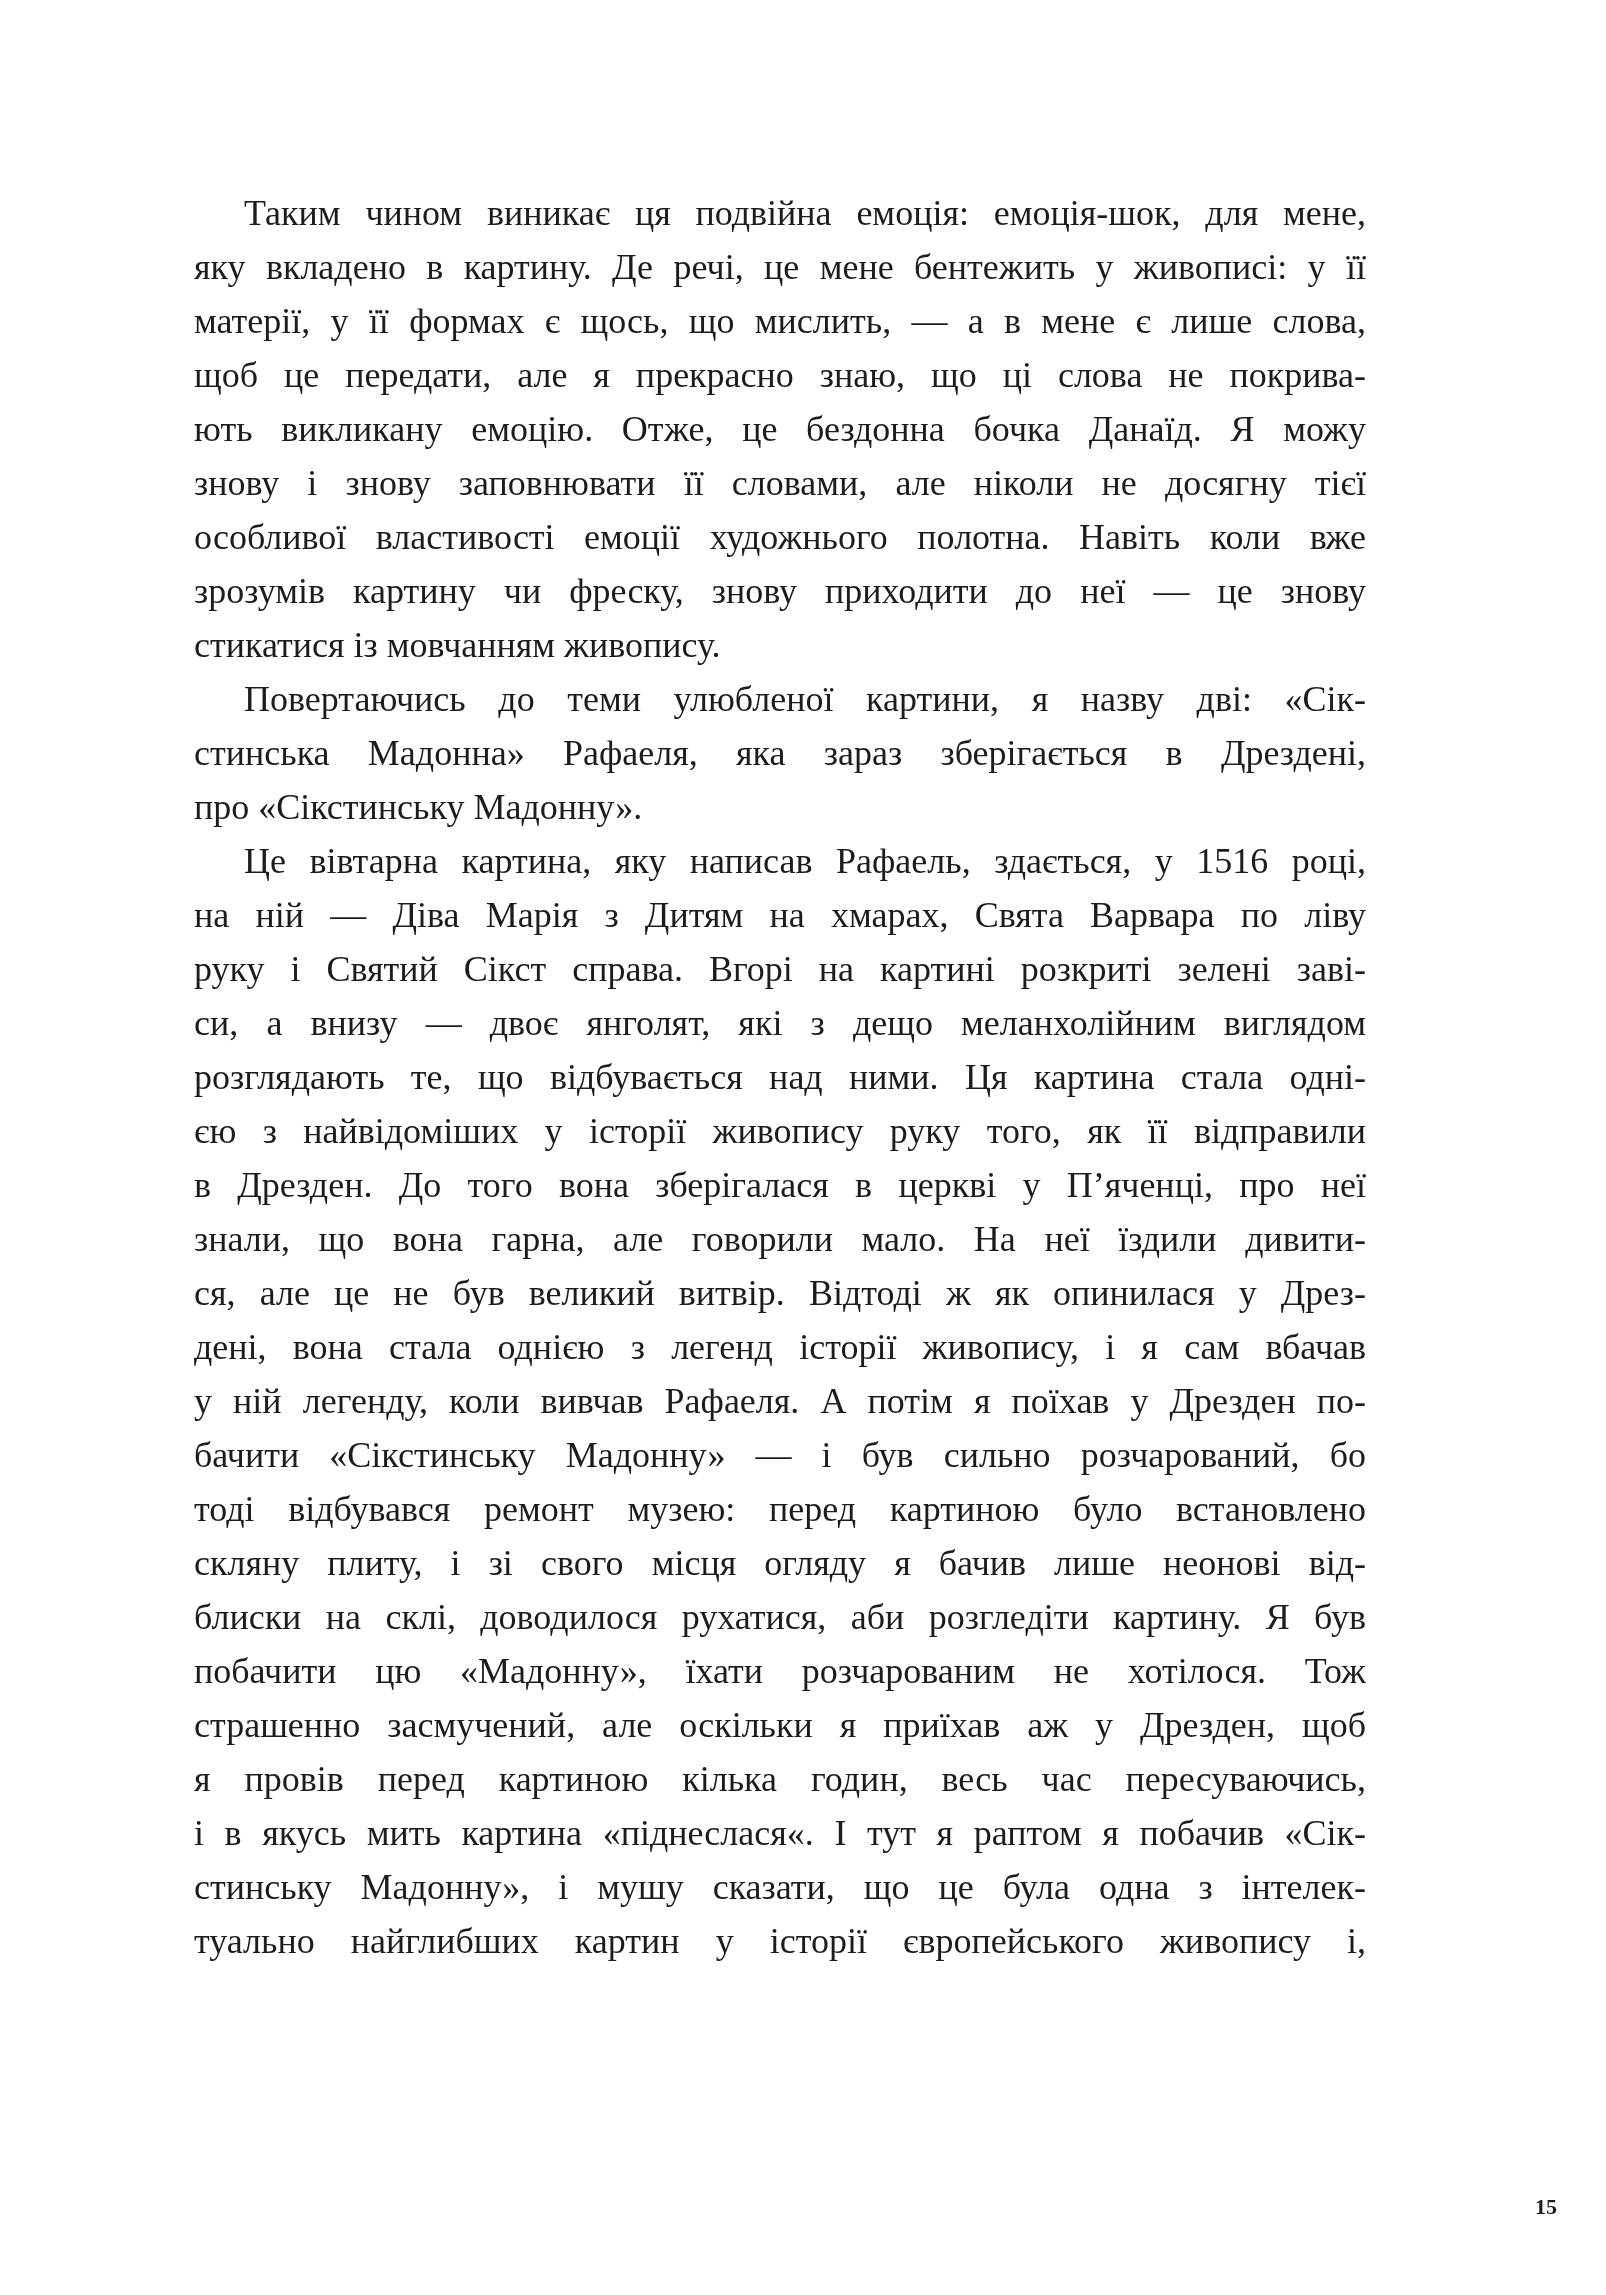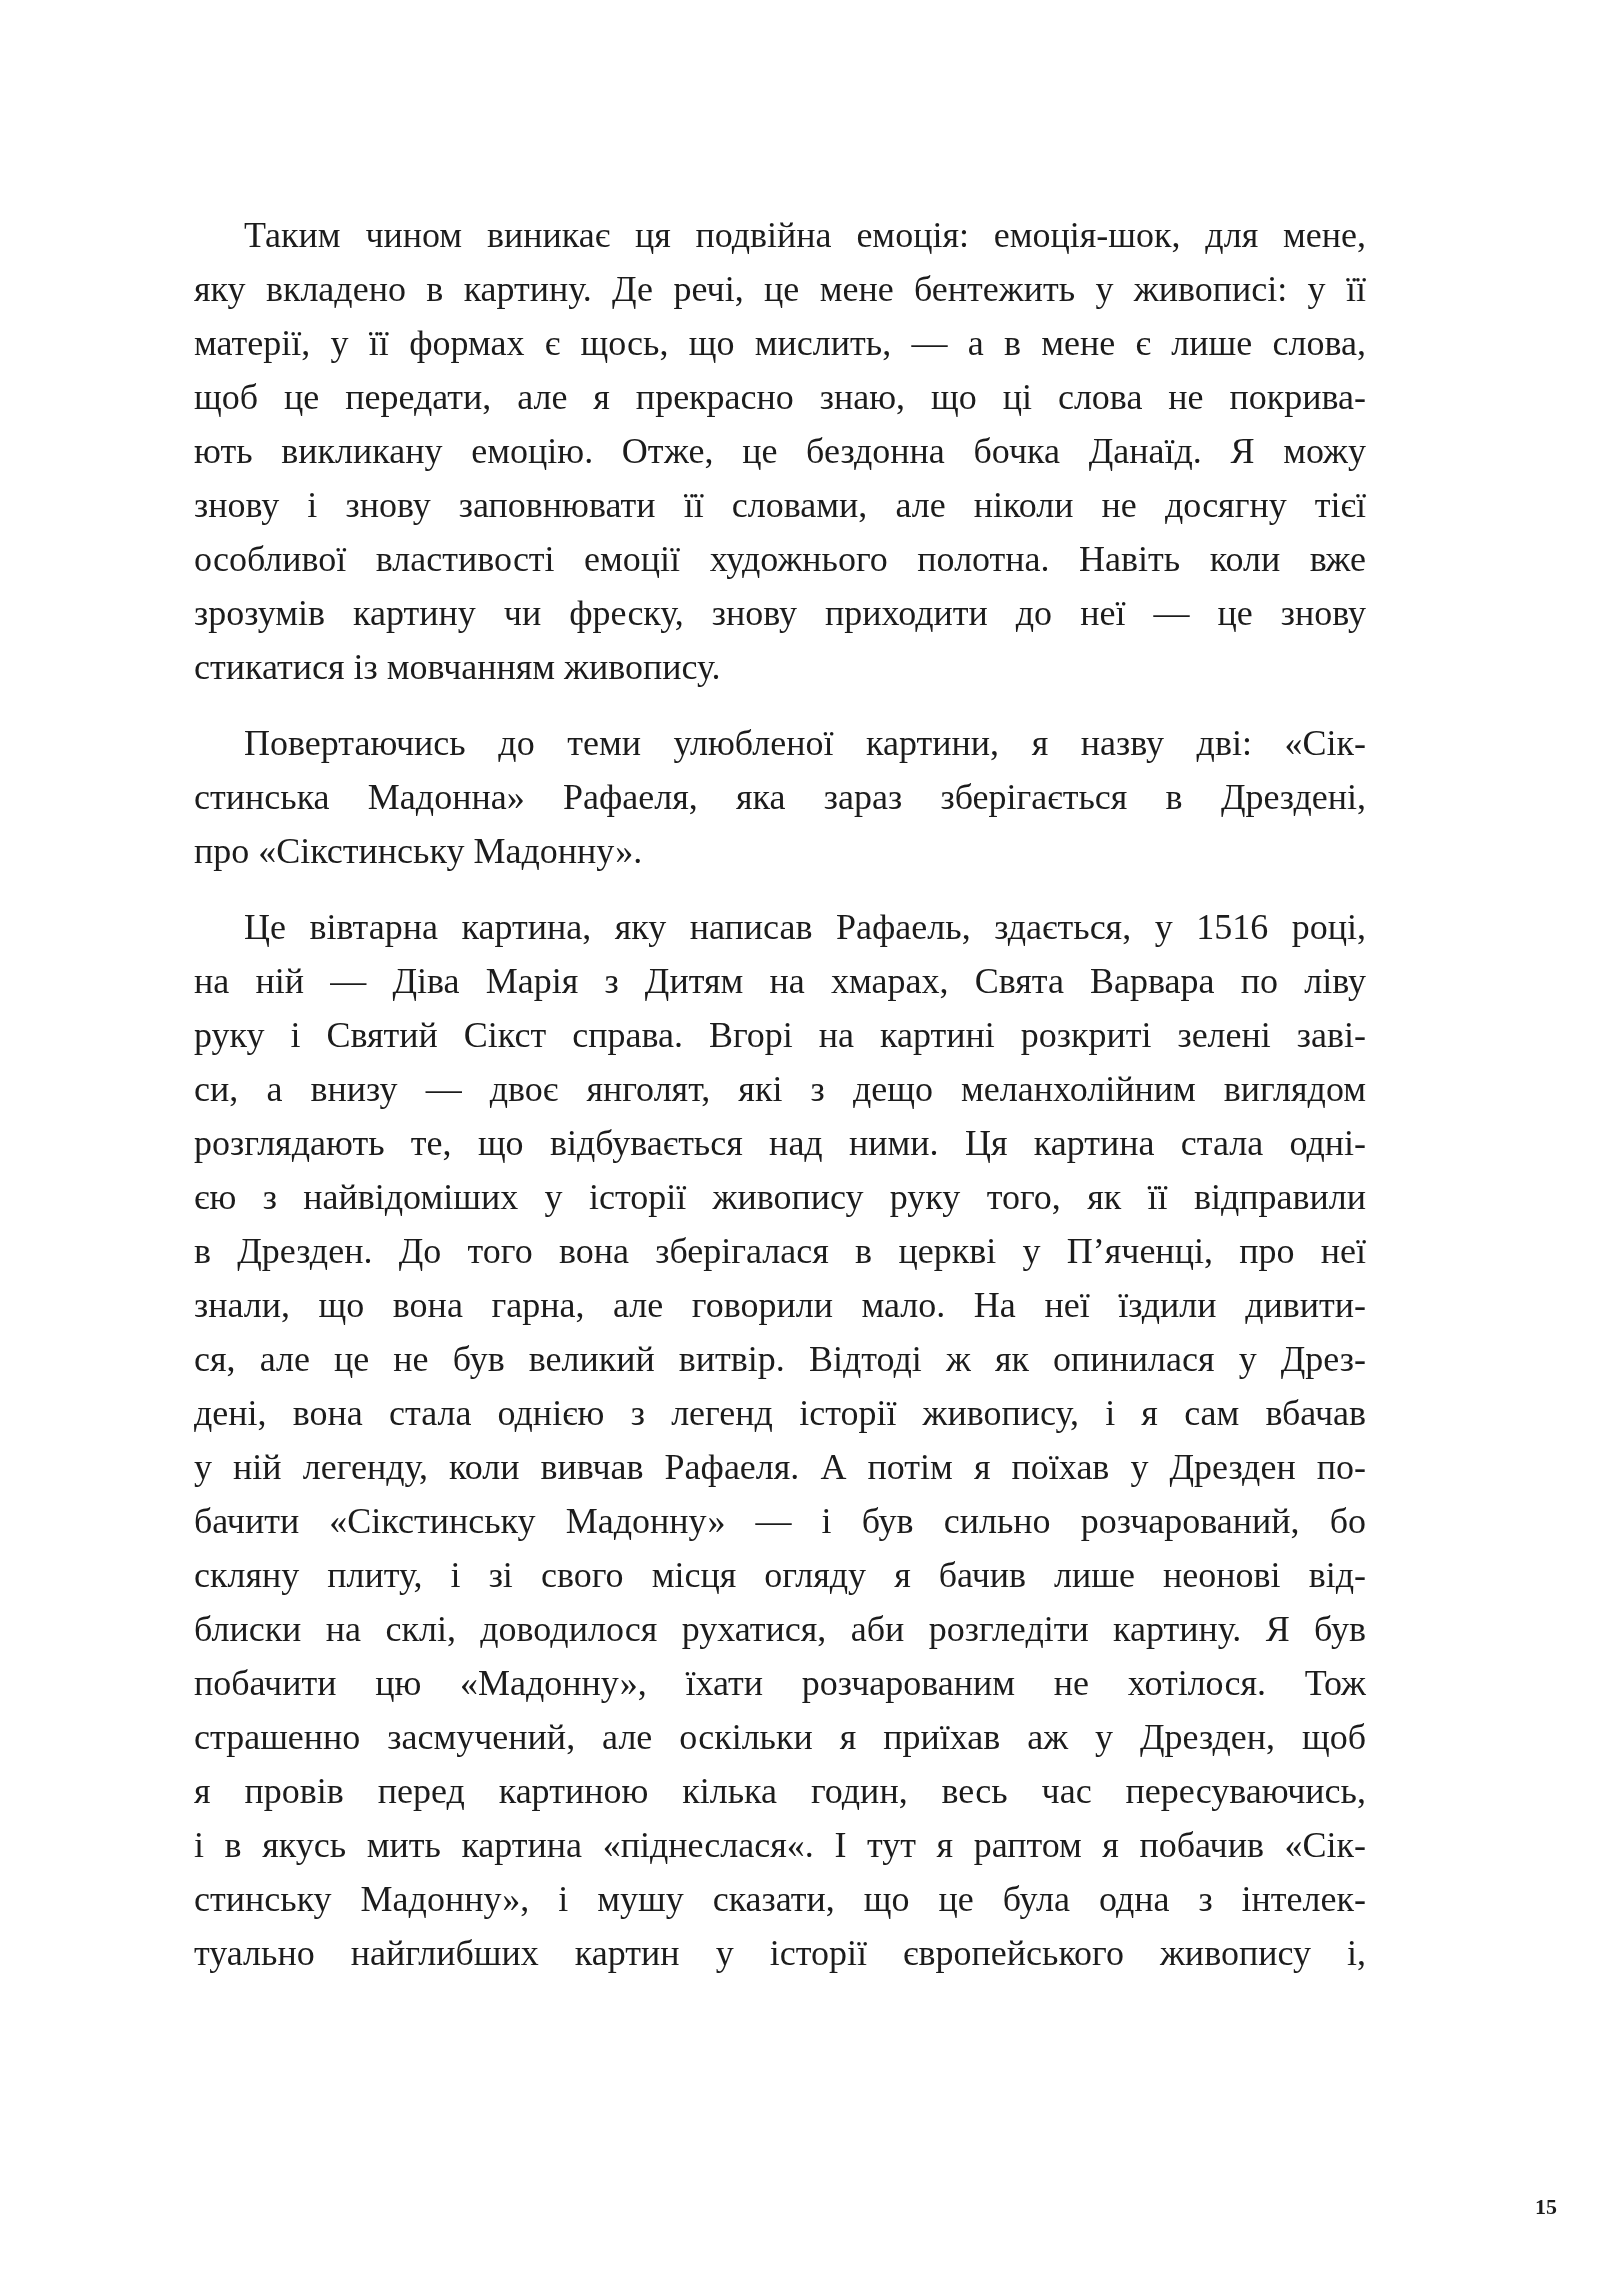--- a/index.html
+++ b/index.html
@@ -33,21 +33,20 @@
       line-height: 54px;
       font-family: "Liberation Serif", "DejaVu Serif", serif;
       font-size: 36px;
       white-space: nowrap;
       text-align: justify;
       text-align-last: justify;
       color: #1c1c1c;
     }
     .line.indent {
       padding-left: 50px;
-      margin-top: 22px;
     }
     .line.last {
       text-align-last: left;
     }
     .page-number {
       position: absolute;
       left: 0;
       width: 1557px;
       top: 2194px;
       text-align: right;
@@ -82,20 +81,21 @@
     <span class="line">руку і Святий Сікст справа. Вгорі на картині розкриті зелені заві-</span>
     <span class="line">си, а внизу — двоє янголят, які з дещо меланхолійним виглядом</span>
     <span class="line">розглядають те, що відбувається над ними. Ця картина стала одні-</span>
     <span class="line">єю з найвідоміших у історії живопису руку того, як її відправили</span>
     <span class="line">в Дрезден. До того вона зберігалася в церкві у П’яченці, про неї</span>
     <span class="line">знали, що вона гарна, але говорили мало. На неї їздили дивити-</span>
     <span class="line">ся, але це не був великий витвір. Відтоді ж як опинилася у Дрез-</span>
     <span class="line">дені, вона стала однією з легенд історії живопису, і я сам вбачав</span>
     <span class="line">у ній легенду, коли вивчав Рафаеля. А потім я поїхав у Дрезден по-</span>
     <span class="line">бачити «Сікстинську Мадонну» — і був сильно розчарований, бо</span>
+    <span class="line">тоді відбувався ремонт музею: перед картиною було встановлено</span>
     <span class="line">скляну плиту, і зі свого місця огляду я бачив лише неонові від-</span>
     <span class="line">блиски на склі, доводилося рухатися, аби розгледіти картину. Я був</span>
     <span class="line">побачити цю «Мадонну», їхати розчарованим не хотілося. Тож</span>
     <span class="line">страшенно засмучений, але оскільки я приїхав аж у Дрезден, щоб</span>
     <span class="line">я провів перед картиною кілька годин, весь час пересуваючись,</span>
     <span class="line">і в якусь мить картина «піднеслася«. І тут я раптом я побачив «Сік-</span>
     <span class="line">стинську Мадонну», і мушу сказати, що це була одна з інтелек-</span>
     <span class="line">туально найглибших картин у історії європейського живопису і,</span>
   </div>
 

